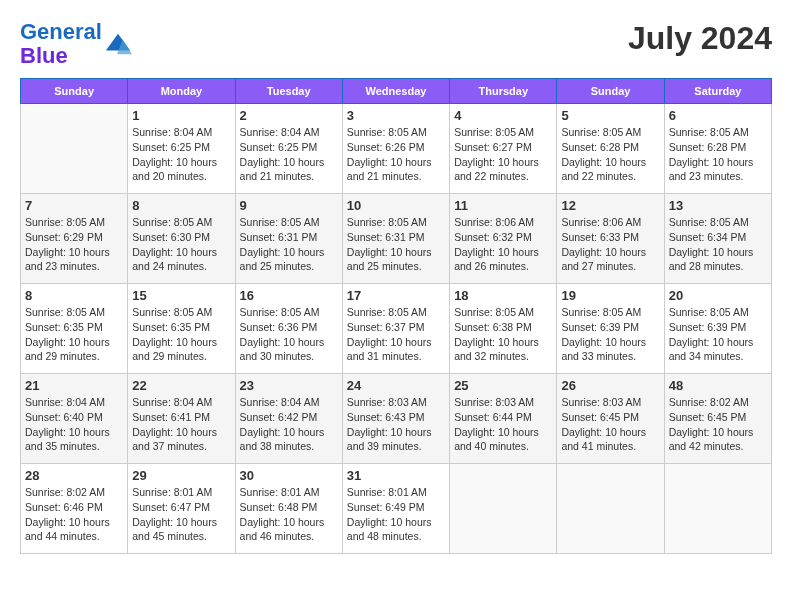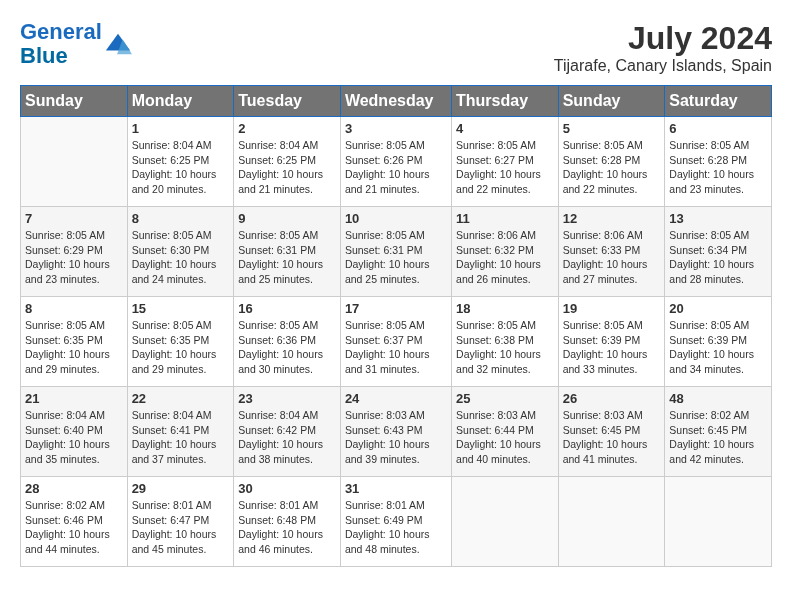--- a/index.html
+++ b/index.html
@@ -46,25 +46,25 @@
       font-size: 16px;
       font-weight: normal;
       color: #333;
     }
     table {
       width: 100%;
       border-collapse: collapse;
       font-size: 11px;
     }
     thead tr th {
-      background-color: #737373;
+      background-color: #8b5cf6;
       color: #fff;
       padding: 6px 4px;
-      text-align: left;
-      font-size: 16px;
+      text-align: center;
+      font-size: 11px;
       font-weight: bold;
       border: 1px solid #1a6bbf;
     }
     tbody tr td {
       border: 1px solid #ccc;
       padding: 4px 4px;
       vertical-align: top;
       min-height: 80px;
       height: 90px;
       color: #333;
@@ -92,32 +92,31 @@
   </style>
 </head>
 <body>
 
 <div class="header">
   <div class="logo">
     <div>
       <div style="display:flex;align-items:center;">
         <div class="logo-text">
           <span>General</span><br>
-          <span style="color:#0369a1;">Blue</span>
+          <span style="color:#6d28d9;">Blue</span>
         </div>
         <svg class="logo-icon" viewBox="0 0 30 30">
           <polygon points="15,4 28,22 2,22" fill="#1a6bbf"></polygon>
           <polygon points="20,10 30,26 14,26" fill="#4a9fd4" opacity="0.7"></polygon>
         </svg>
       </div>
     </div>
   </div>
   <div class="title-block">
     <h1>July 2024</h1>
-    <h2>Tijarafe, Canary Islands, Spain</h2>
   </div>
 </div>
 
 <table>
   <thead>
     <tr>
     <th>Sunday</th>
         <th>Monday</th>
         <th>Tuesday</th>
         <th>Wednesday</th>

